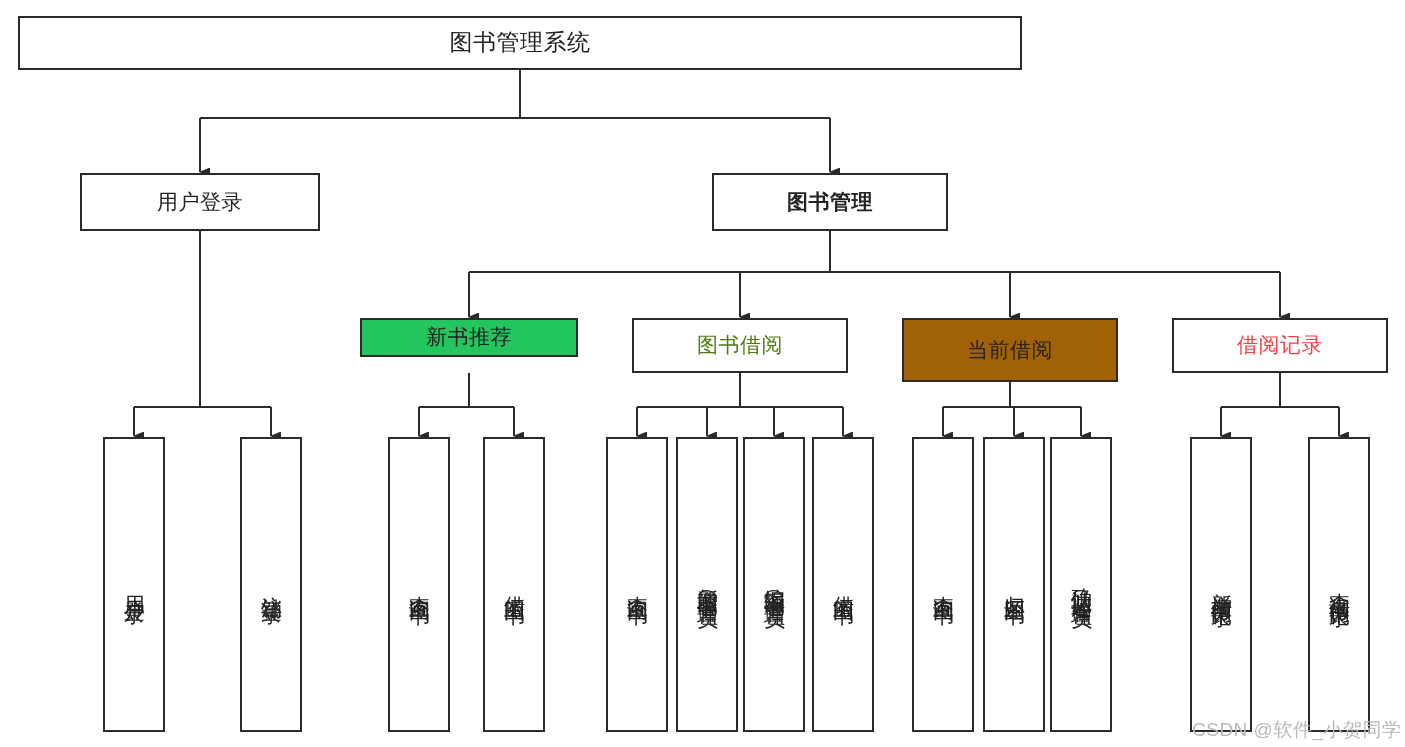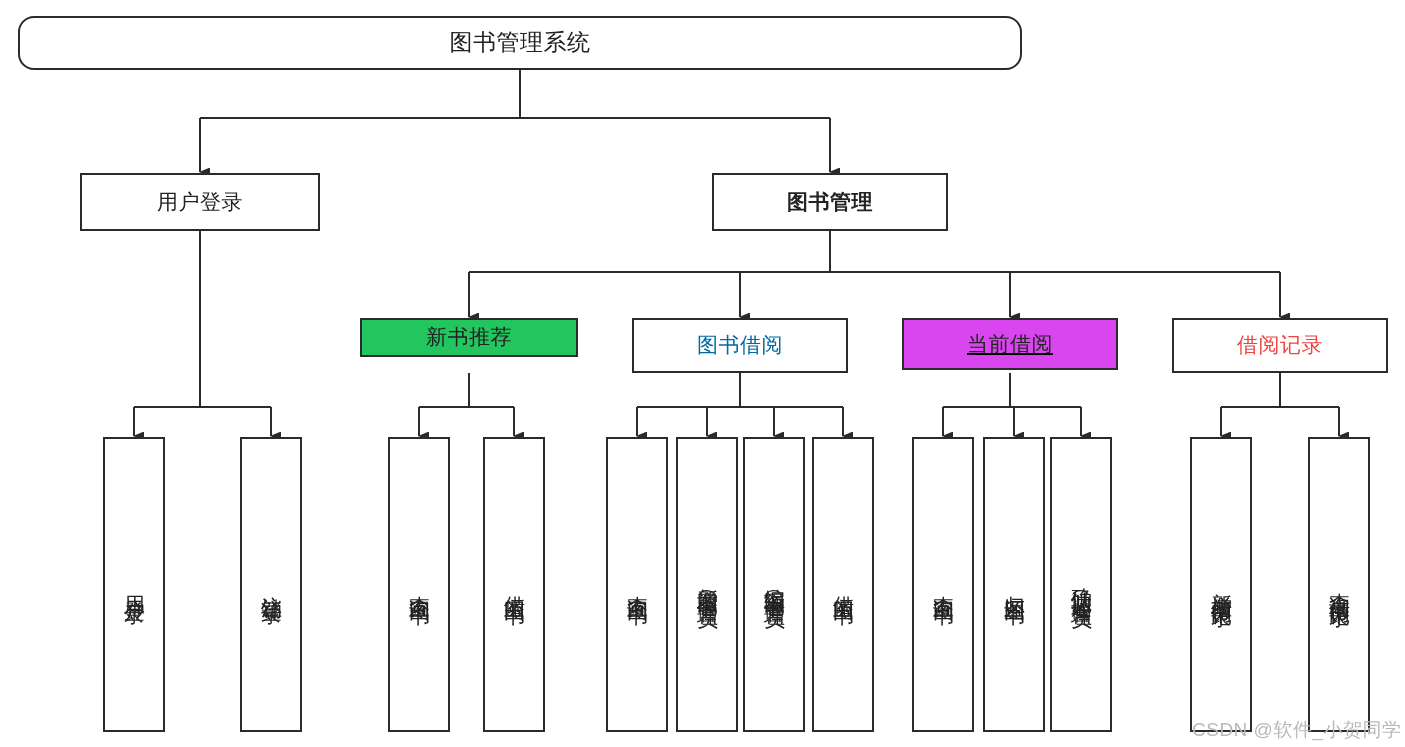--- a/index.html
+++ b/index.html
@@ -102,36 +102,36 @@
         <line x1="1014" y1="407" x2="1014" y2="436" stroke="#2b2b2b" stroke-width="2.6" shape-rendering="crispEdges" marker-end="url(#arrowhead)"></line>
         <line x1="1081" y1="407" x2="1081" y2="436" stroke="#2b2b2b" stroke-width="2.6" shape-rendering="crispEdges" marker-end="url(#arrowhead)"></line>
         <line x1="1280" y1="373" x2="1280" y2="407" stroke="#2b2b2b" stroke-width="2.6" shape-rendering="crispEdges"></line>
         <line x1="1221" y1="407" x2="1339" y2="407" stroke="#2b2b2b" stroke-width="2.6" shape-rendering="crispEdges"></line>
         <line x1="1221" y1="407" x2="1221" y2="436" stroke="#2b2b2b" stroke-width="2.6" shape-rendering="crispEdges" marker-end="url(#arrowhead)"></line>
         <line x1="1339" y1="407" x2="1339" y2="436" stroke="#2b2b2b" stroke-width="2.6" shape-rendering="crispEdges" marker-end="url(#arrowhead)"></line>
       </g>
   </svg>
 
   <div id="node-layer">
-      <div class="node horizontal root" style="left: 18px; top: 16px; width: 1004px; height: 54px; border-color: rgb(43, 43, 43); background: rgb(255, 255, 255); border-radius: 16px;">
+      <div class="node horizontal root" style="left: 18px; top: 16px; width: 1004px; height: 54px; border-color: rgb(43, 43, 43); background: rgb(255, 255, 255);">
         <span class="node-label" style="color: rgb(34, 34, 34);">图书管理系统</span>
       </div>
       <div class="node horizontal" style="left: 80px; top: 173px; width: 240px; height: 58px; border-color: rgb(43, 43, 43); background: rgb(255, 255, 255);">
         <span class="node-label" style="color: rgb(34, 34, 34);">用户登录</span>
       </div>
       <div class="node horizontal" style="left: 712px; top: 173px; width: 236px; height: 58px; border-color: rgb(43, 43, 43); background: rgb(255, 255, 255);">
         <span class="node-label" style="color: rgb(34, 34, 34); font-weight: bold;">图书管理</span>
       </div>
       <div class="node horizontal" style="left: 360px; top: 318px; width: 218px; height: 39px; border-color: rgb(43, 43, 43); background: #22c55e;">
         <span class="node-label" style="color: rgb(34, 34, 34);">新书推荐</span>
       </div>
       <div class="node horizontal" style="left: 632px; top: 318px; width: 216px; height: 55px; border-color: rgb(43, 43, 43); background: rgb(255, 255, 255);">
-        <span class="node-label" style="color: #0369a1;">图书借阅</span>
+        <span class="node-label" style="color: #4d7c0f;">图书借阅</span>
       </div>
-      <div class="node horizontal" style="left: 902px; top: 318px; width: 216px; height: 52px; border-color: rgb(43, 43, 43); background: #d946ef; text-decoration: underline;">
+      <div class="node horizontal" style="left: 902px; top: 318px; width: 216px; height: 64px; border-color: rgb(43, 43, 43); background: #a16207;">
         <span class="node-label" style="color: rgb(34, 34, 34);">当前借阅</span>
       </div>
       <div class="node horizontal" style="left: 1172px; top: 318px; width: 216px; height: 55px; border-color: rgb(43, 43, 43); background: rgb(255, 255, 255);">
         <span class="node-label" style="color: #ef4444;">借阅记录</span>
       </div>
       <div class="node vertical" style="left: 103px; top: 437px; width: 62px; height: 295px; border-color: rgb(43, 43, 43); background: rgb(255, 255, 255);">
         <span class="node-label" style="color: rgb(34, 34, 34);">用户登录</span>
       </div>
       <div class="node vertical" style="left: 240px; top: 437px; width: 62px; height: 295px; border-color: rgb(43, 43, 43); background: rgb(255, 255, 255);">
         <span class="node-label" style="color: rgb(34, 34, 34);">注销登录</span>

